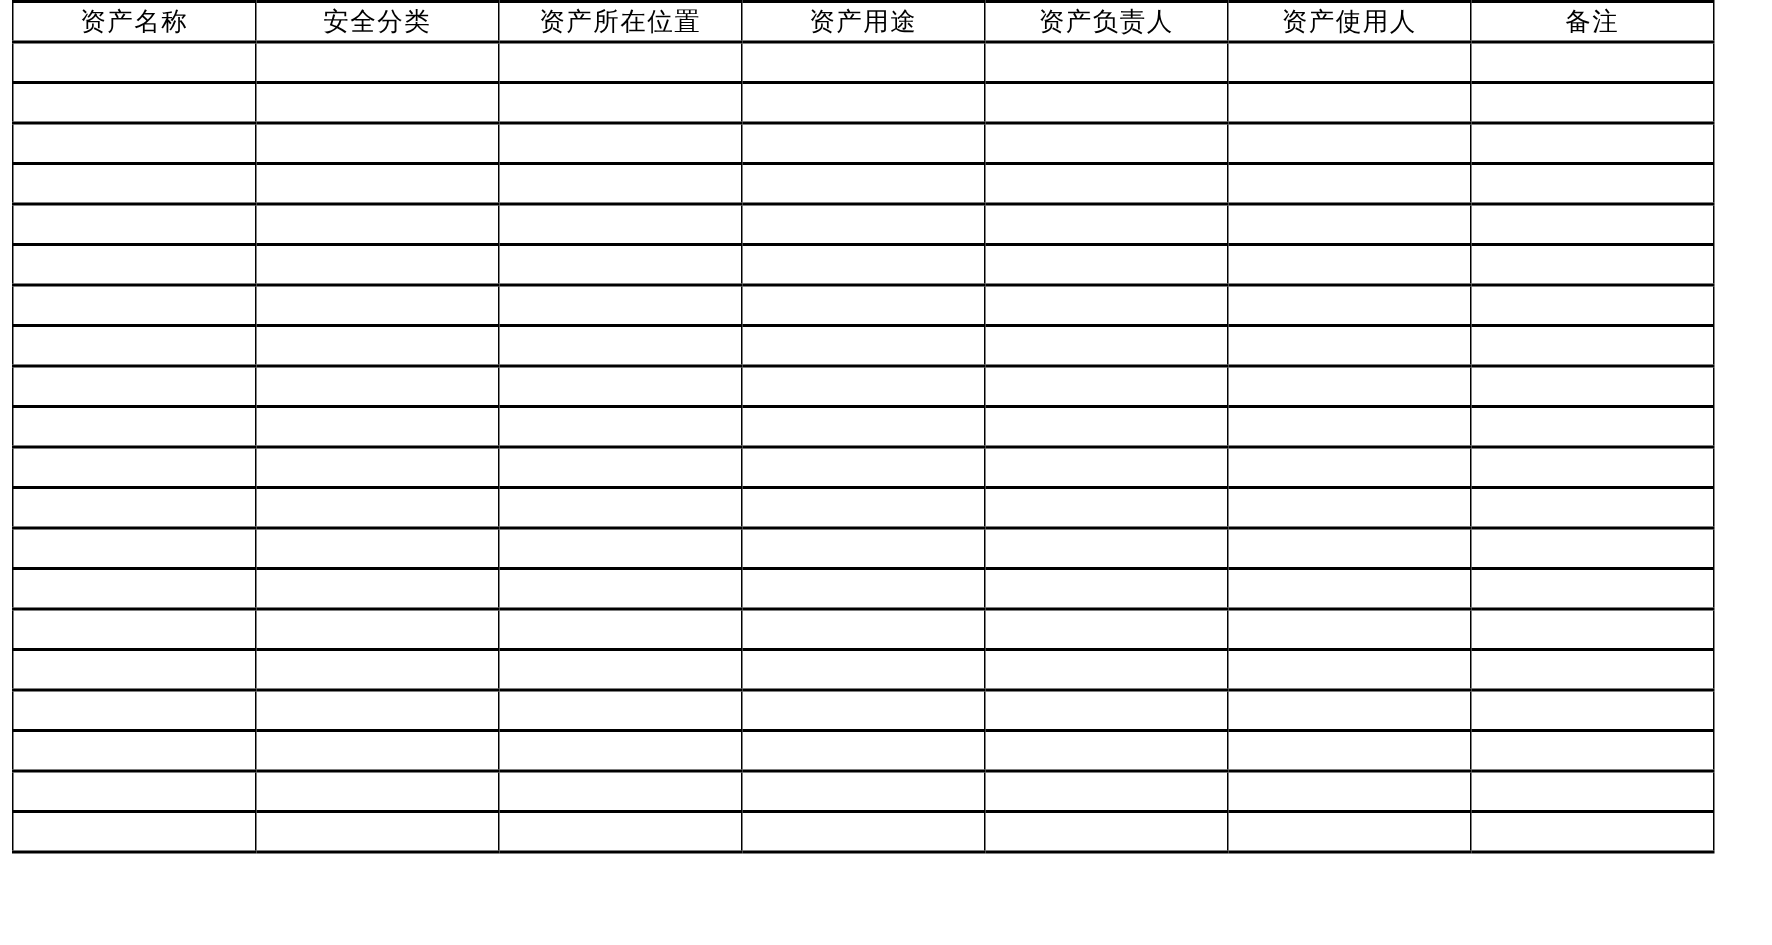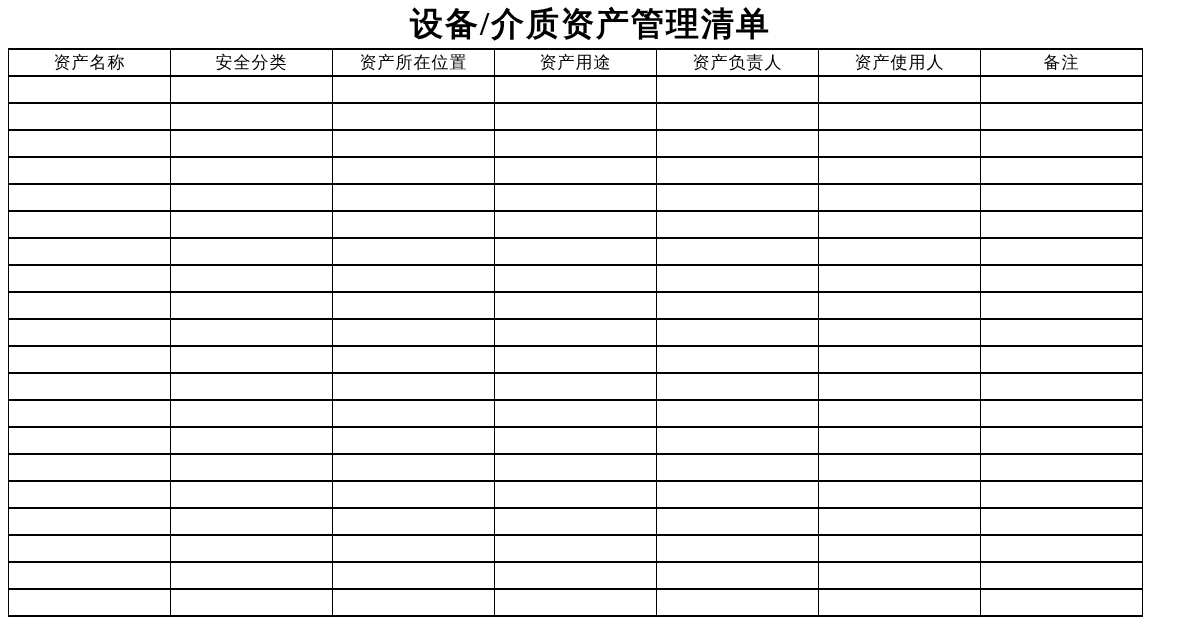--- a/index.html
+++ b/index.html
@@ -54,21 +54,20 @@
     letter-spacing: 1px;
   }
   .asset-table td {
     font-size: 15px;
   }
 </style>
 </head>
 <body>
 
 <div class="page">
-  <h1 class="title">设备/介质资产管理清单</h1>
 
   <table class="asset-table">
     <thead>
       <tr>
         <th>资产名称</th>
         <th>安全分类</th>
         <th>资产所在位置</th>
         <th>资产用途</th>
         <th>资产负责人</th>
         <th>资产使用人</th>

